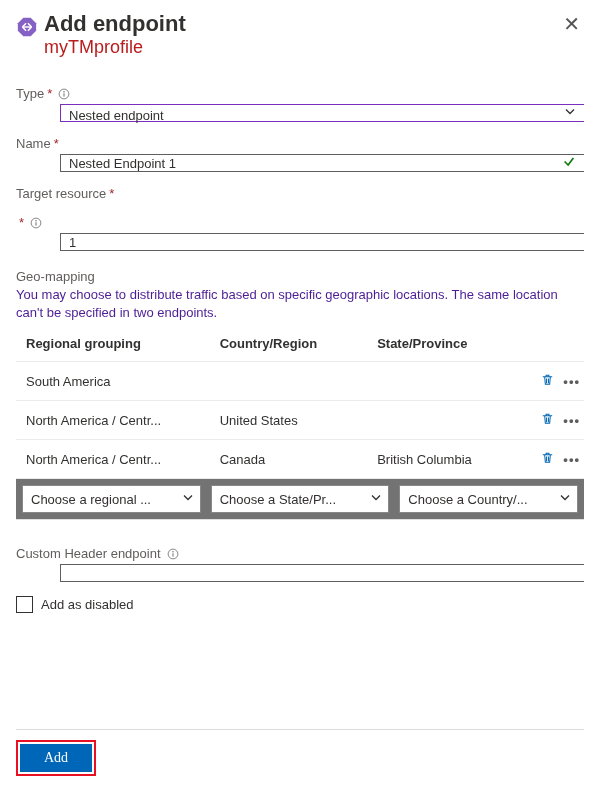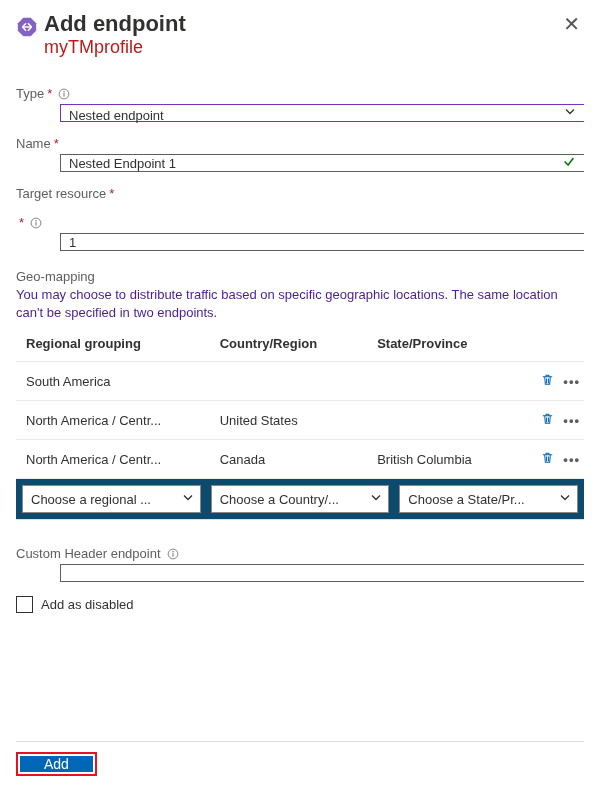--- a/index.html
+++ b/index.html
@@ -156,21 +156,21 @@
 }
 .dots {
   color: #605e5c;
   font-weight: bold;
   cursor: pointer;
   letter-spacing: 1px;
 }
 .add-row {
   display: flex;
   gap: 10px;
-  background: #0c4a6e;
+  background: #737373;
   padding: 6px 6px;
   border-bottom: 1px solid #e1dfdd;
 }
 .mini-select {
   flex: 1;
   position: relative;
   background: #fff;
   border: 1px solid #8a8886;
   height: 26px;
   display: flex;
@@ -211,22 +211,23 @@
 .btn-add {
   position: relative;
   display: inline-block;
   padding: 2px;
   border: 2px solid #e81123; 
 }
 .btn-add > div {
   background: #0067b8;
   color: #fff;
   font-size: 14px;
-  padding: 0 24px;
+  padding: 6px 24px;
   text-align: center;
+  font-family: Liberation Serif, serif;
 }
 </style>
 </head>
 <body>
 
 <div class="pane">
   <div class="header">
     <svg class="head-icon" viewBox="0 0 24 24">
       <polygon points="8,2 16,2 22,8 22,16 16,22 8,22 2,16 2,8" fill="#8661c5"></polygon>
       <path d="M7 12 L11 8 M7 12 L11 16 M17 12 L13 8 M17 12 L13 16" stroke="#fff" stroke-width="1.6" fill="none"></path>
@@ -364,29 +365,29 @@
     <div class="add-row">
       <div class="mini-select">
         <span>Choose a regional ...</span>
         <span class="chev2">
           <svg width="12" height="12" viewBox="0 0 12 12">
               <path d="M2 4 L6 8 L10 4" fill="none" stroke="#323130" stroke-width="1.3"></path>
             </svg>
         </span>
       </div>
       <div class="mini-select">
-        <span>Choose a Country/...</span>
+        <span>Choose a State/Pr...</span>
         <span class="chev2">
           <svg width="12" height="12" viewBox="0 0 12 12">
               <path d="M2 4 L6 8 L10 4" fill="none" stroke="#323130" stroke-width="1.3"></path>
             </svg>
         </span>
       </div>
       <div class="mini-select">
-        <span>Choose a State/Pr...</span>
+        <span>Choose a Country/...</span>
         <span class="chev2">
           <svg width="12" height="12" viewBox="0 0 12 12">
               <path d="M2 4 L6 8 L10 4" fill="none" stroke="#323130" stroke-width="1.3"></path>
             </svg>
         </span>
       </div>
     </div>
 
     <div class="field chs-field">
       <div class="lbl">

